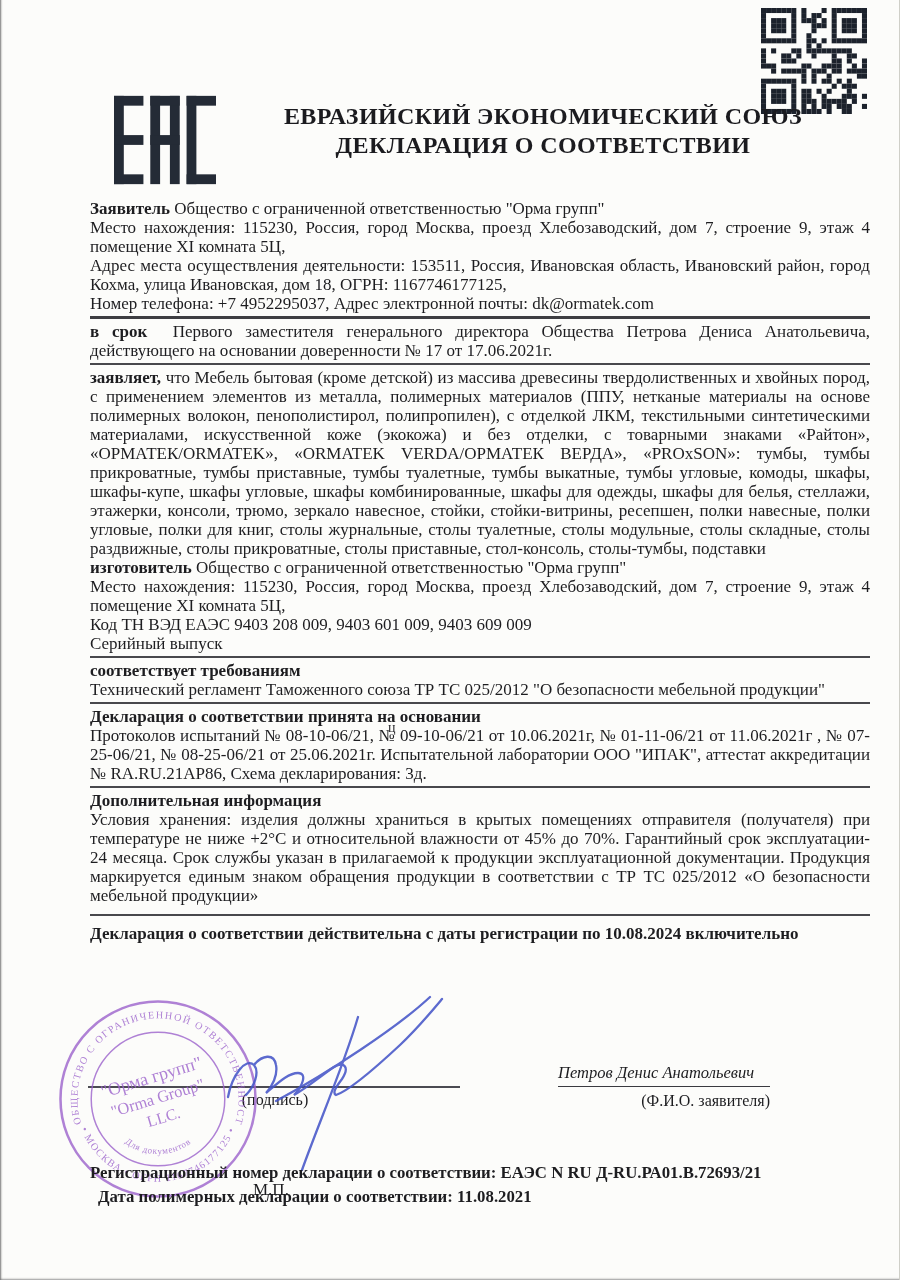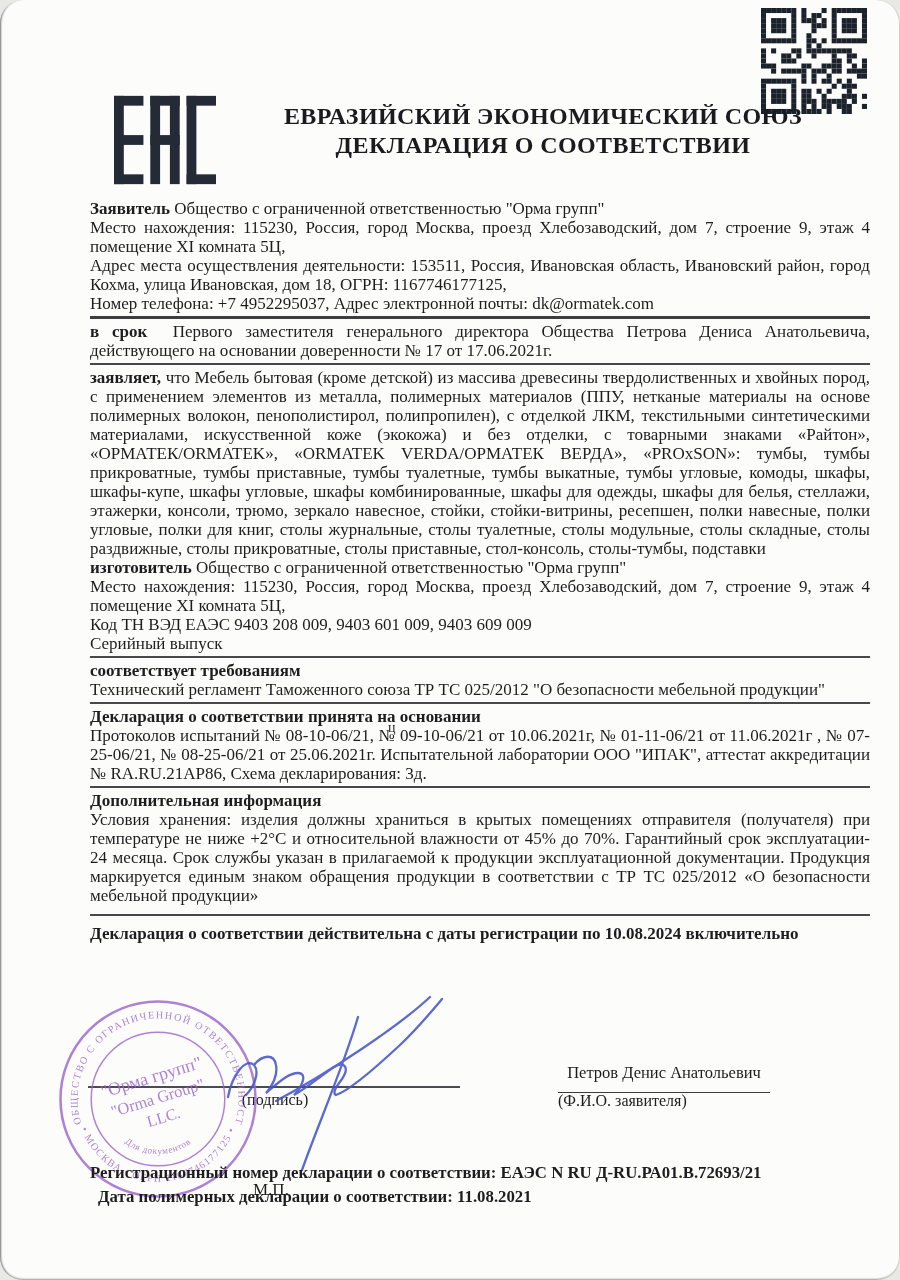--- a/index.html
+++ b/index.html
@@ -1,40 +1,39 @@
 <!DOCTYPE html>
 <html><head>
 <meta charset="utf-8">
 <style>
   html,body{margin:0;padding:0;background:#e8e8e4;}
   .page{
     position:relative;width:900px;height:1280px;margin:0 auto;
     background:#fcfcfa;overflow:hidden;
     font-family:"Liberation Serif","DejaVu Serif",serif;color:#1d1d20;
     box-shadow:inset 3px 0 2px -2px #777, inset -1px 0 0 #cfcfc8, inset 0 -2px 2px -1px #999;
-    border-radius:23px;
   }
   .content{position:absolute;left:90px;top:0;width:780px;}
   .qr{position:absolute;top:8px;right:33px;width:106px;height:106px;}
   .header{display:flex;align-items:flex-start;margin:95px 0 14px;}
   .eac{width:102px;height:90px;flex:none;margin-left:24px;}
   .titles{flex:1;text-align:center;font-weight:bold;font-size:24px;line-height:29px;padding-top:7px;letter-spacing:.4px;color:#1b1b1f;}
   p{margin:0;font-size:17px;line-height:19px;}
   .just{text-align:justify;}
   b,.b{font-weight:bold;}
   .rule{border-top:2px solid #48484c;margin:3px 0;}
   .rule-strong{border-top:3px solid #3e3e42;margin:3px 0;}
   .rel{position:relative;}
   .artifact{position:absolute;left:298px;top:13px;font-size:14px;color:#2a2a2e;}
   .validity{font-weight:bold;padding-top:5px;}
   .abs{position:absolute;}
   .sig-line{left:88px;top:1086px;width:372px;border-top:2px solid #4b4b52;}
   .sig-caption{left:205px;top:1091px;width:140px;text-align:center;font-size:16px;}
-  .fio{left:558px;top:1063px;width:212px;text-align:center;font-size:16.5px;border-bottom:1.5px solid #3a3a40;padding-bottom:9px;}
-  .fio-caption{left:558px;top:1092px;width:212px;text-align:left;font-size:16px;}
+  .fio{left:558px;top:1063px;width:212px;font-size:16.5px;border-bottom:1.5px solid #3a3a40;padding-bottom:3px;font-style:italic;}
+  .fio-caption{left:558px;top:1092px;width:212px;text-align:right;font-size:16px;}
   .mp{left:253px;top:1180px;font-size:17px;}
   .reg-line{left:90px;top:1163px;width:780px;font-weight:bold;font-size:16.8px;}
   .reg-date{left:98px;top:1187px;width:780px;font-weight:bold;font-size:16.8px;}
   .stamp{left:52px;top:993px;width:212px;height:212px;opacity:.8;}
   .stamp text{font-family:"Liberation Serif","DejaVu Serif",serif;}
   .signature{left:178px;top:985px;width:345px;height:200px;}
 </style>
 </head>
 <body>
 

